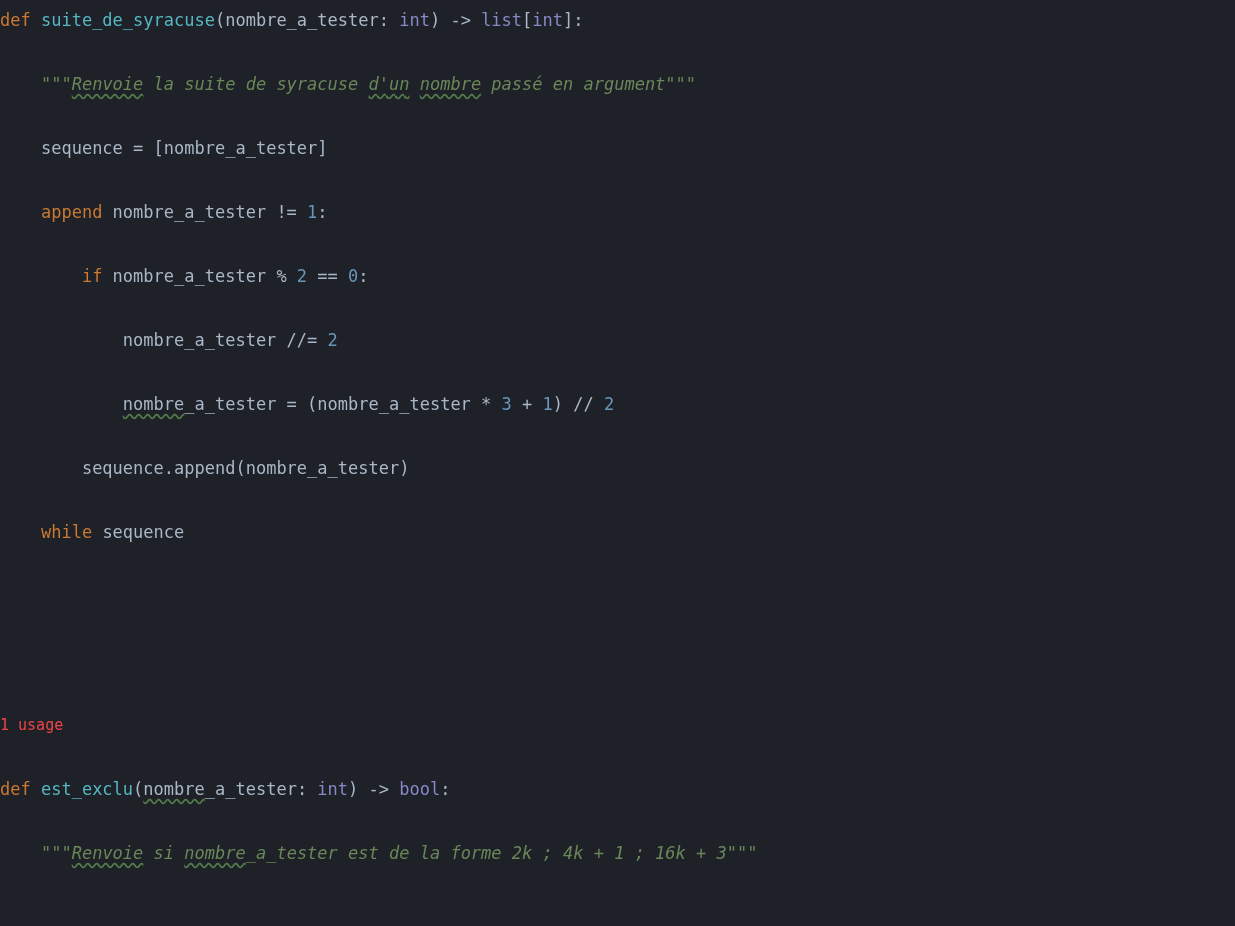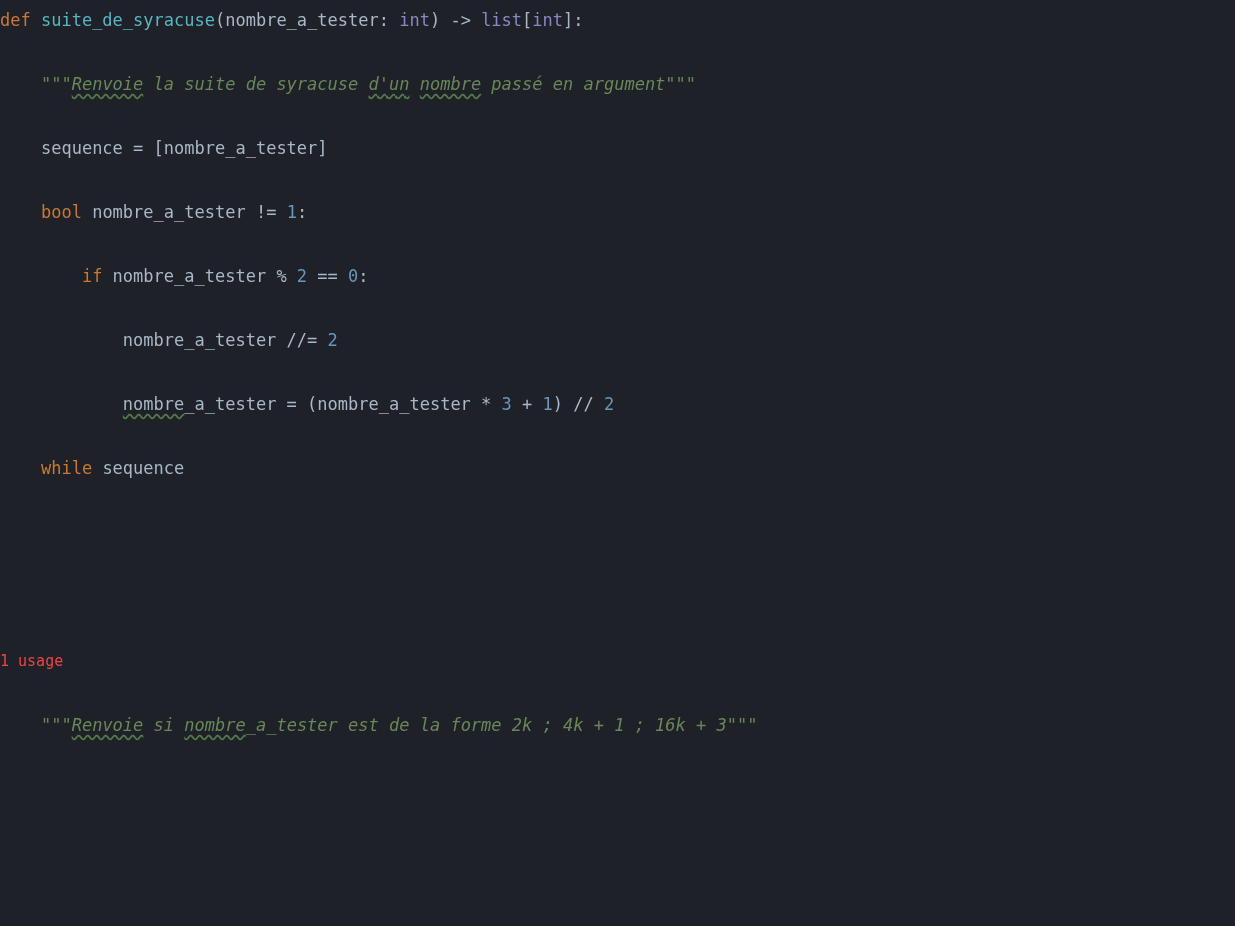--- a/index.html
+++ b/index.html
@@ -25,28 +25,30 @@
   .wavy { text-decoration: underline wavy rgba(110,170,90,0.65); text-underline-offset: 3px; }
   .usage{ color: #ef4444; font-size: 15px; font-style: normal; }
   code { display:block; }
 </style>
 </head>
 <body>
 
 <pre><code><span class="kw">def </span><span class="fn">suite_de_syracuse</span><span class="op">(</span><span class="pm">nombre_a_tester</span><span class="op">: </span><span class="typ">int</span><span class="op">) -&gt; </span><span class="typ">list</span><span class="op">[</span><span class="typ">int</span><span class="op">]:</span></code>
 <code>    <span class="str">"""</span><span class="str wavy">Renvoie</span><span class="str"> la suite de syracuse </span><span class="str wavy">d'un</span><span class="str"> </span><span class="str wavy">nombre</span><span class="str"> passé en argument</span><span class="str">"""</span></code>
 <code>    <span class="pm">sequence</span><span class="op"> = [</span><span class="pm">nombre_a_tester</span><span class="op">]</span></code>
-<code>    <span class="kw">bool </span><span class="pm">nombre_a_tester</span><span class="op"> != </span><span class="num">1</span><span class="op">:</span></code>
+<code>    <span class="kw">append </span><span class="pm">nombre_a_tester</span><span class="op"> != </span><span class="num">1</span><span class="op">:</span></code>
 <code>        <span class="kw">if </span><span class="pm">nombre_a_tester</span><span class="op"> % </span><span class="num">2</span><span class="op"> == </span><span class="num">0</span><span class="op">:</span></code>
 <code>            <span class="pm">nombre_a_tester</span><span class="op"> //= </span><span class="num">2</span></code>
 <code>            <span class="pm wavy">nombre</span><span class="pm">_a_tester</span><span class="op"> = (</span><span class="pm">nombre_a_tester</span><span class="op"> * </span><span class="num">3</span><span class="op"> + </span><span class="num">1</span><span class="op">) // </span><span class="num">2</span></code>
+<code>        <span class="pm">sequence</span><span class="op">.append(</span><span class="pm">nombre_a_tester</span><span class="op">)</span></code>
 <code>    <span class="kw">while </span><span class="pm">sequence</span></code>
 <code> </code>
 <code> </code>
 <code><span class="usage">1 usage</span></code>
+<code><span class="kw">def </span><span class="fn">est_exclu</span><span class="op">(</span><span class="pm wavy">nombre</span><span class="pm">_a_tester</span><span class="op">: </span><span class="typ">int</span><span class="op">) -&gt; </span><span class="typ">bool</span><span class="op">:</span></code>
 <code>    <span class="str">"""</span><span class="str wavy">Renvoie</span><span class="str"> si </span><span class="str wavy">nombre</span><span class="str">_a_tester est de la forme 2k ; 4k + 1 ; 16k + 3</span><span class="str">"""</span></code>
 
 
 
 
 
 
 
 
 

